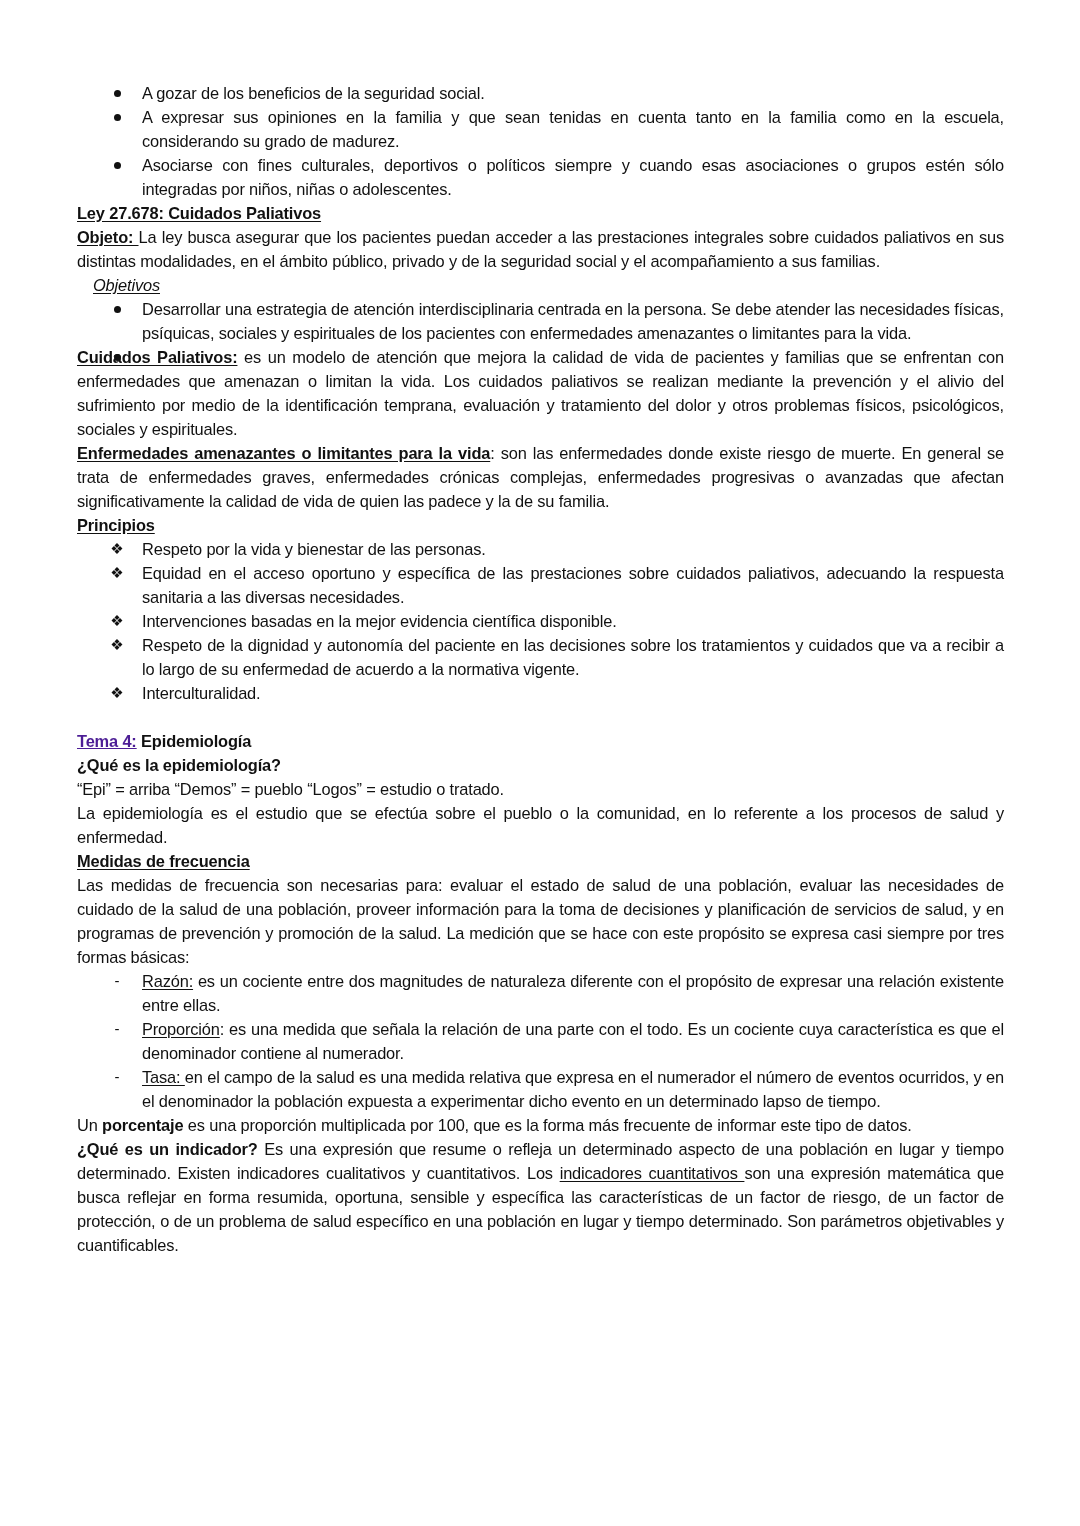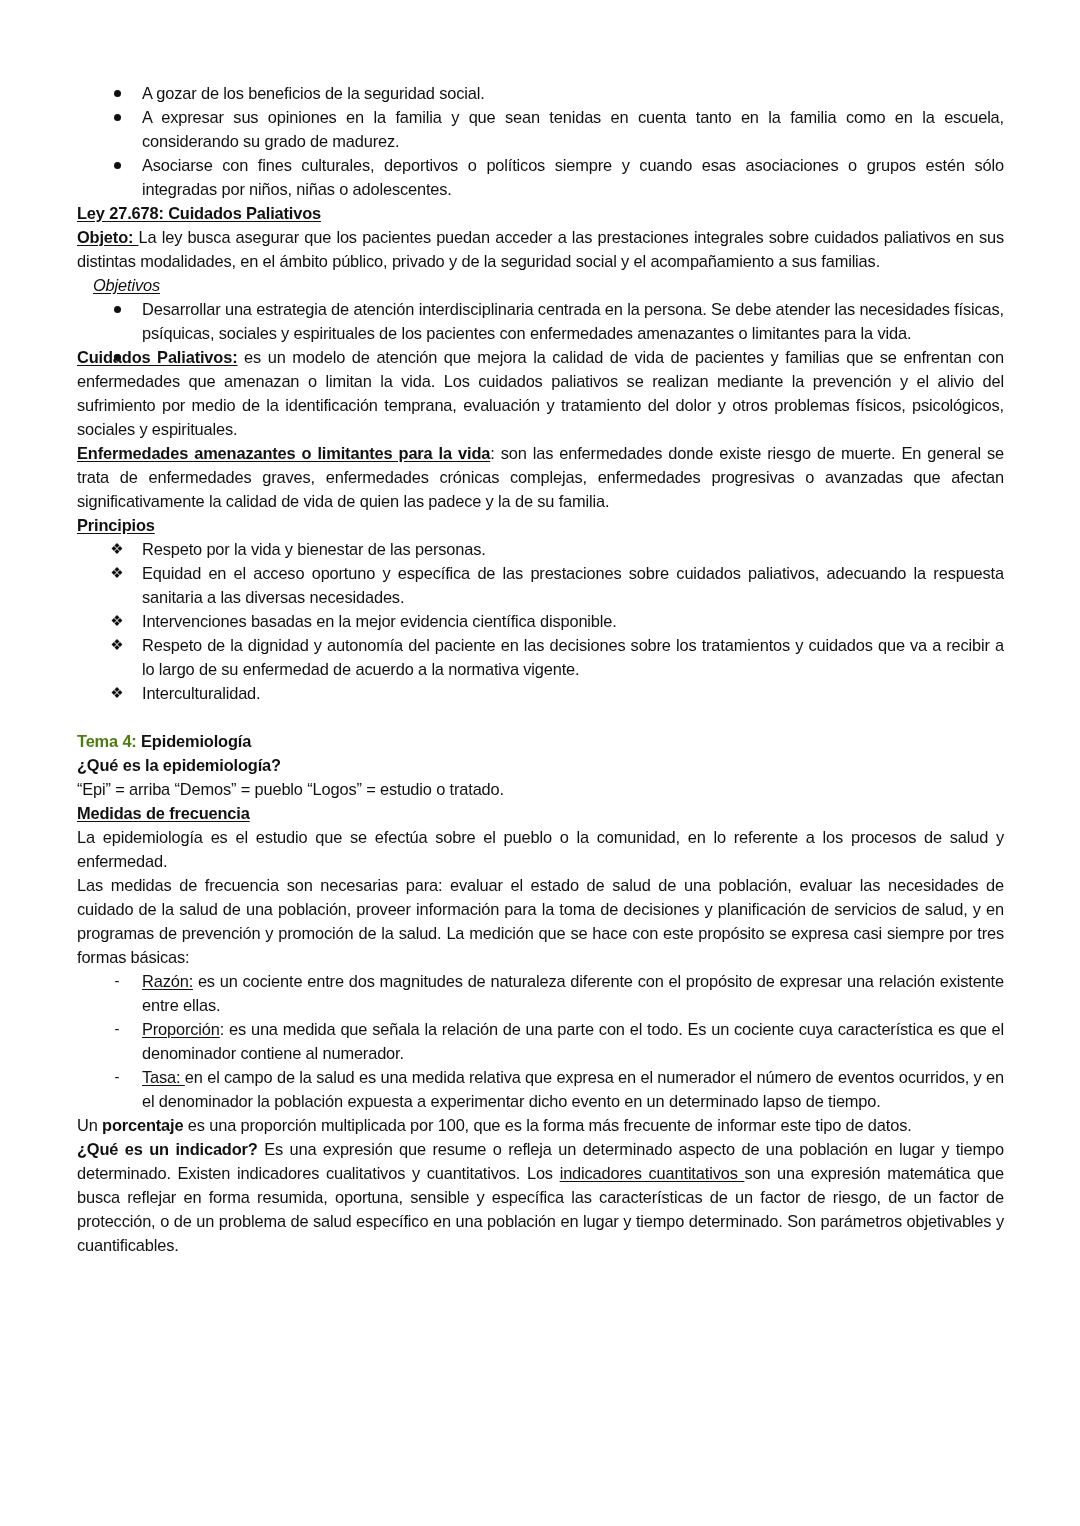--- a/index.html
+++ b/index.html
@@ -24,21 +24,21 @@
       line-height: 24px;
       letter-spacing: -0.15px;
     }
     p {
       margin: 0;
       text-align: justify;
     }
     .u { text-decoration: underline; text-underline-offset: 2px; }
     .b { font-weight: bold; }
     .i { font-style: italic; margin-left: 16px; }
-    .red { color: #4d7c0f; }
+    .red { color: #4c1d95; text-decoration: underline; }
     ul.list {
       list-style: none;
       margin: 0;
       padding: 0;
     }
     ul.list li {
       position: relative;
       padding-left: 65px;
       text-align: justify;
     }
@@ -103,23 +103,23 @@
   </ul>
 
   <div class="spacer"></div>
 
   <p><span class="b red">Tema 4:</span><span class="b"> Epidemiología</span></p>
 
   <p><span class="b">¿Qué es la epidemiología?</span></p>
 
   <p><span>“Epi” = arriba “Demos” = pueblo “Logos” = estudio o tratado.</span></p>
 
+  <p><span>La epidemiología es el estudio que se efectúa sobre el pueblo o la comunidad, en lo referente a los procesos de salud y enfermedad.</span></p>
+
   <p><span class="b u">Medidas de frecuencia</span></p>
-
-  <p><span>La epidemiología es el estudio que se efectúa sobre el pueblo o la comunidad, en lo referente a los procesos de salud y enfermedad.</span></p>
 
   <p><span>Las medidas de frecuencia son necesarias para: evaluar el estado de salud de una población, evaluar las necesidades de cuidado de la salud de una población, proveer información para la toma de decisiones y planificación de servicios de salud, y en programas de prevención y promoción de la salud. La medición que se hace con este propósito se expresa casi siempre por tres formas básicas:</span></p>
 
   <ul class="list">
     <li><span class="marker dash">-</span><span class="u">Razón:</span><span> es un cociente entre dos magnitudes de naturaleza diferente con el propósito de expresar una relación existente entre ellas.</span></li>
     <li><span class="marker dash">-</span><span class="u">Proporción</span><span>: es una medida que señala la relación de una parte con el todo. Es un cociente cuya característica es que el denominador contiene al numerador.</span></li>
     <li><span class="marker dash">-</span><span class="u">Tasa: </span><span>en el campo de la salud es una medida relativa que expresa en el numerador el número de eventos ocurridos, y en el denominador la población expuesta a experimentar dicho evento en un determinado lapso de tiempo.</span></li>
   </ul>
 
   <p><span>Un </span><span class="b">porcentaje</span><span> es una proporción multiplicada por 100, que es la forma más frecuente de informar este tipo de datos.</span></p>

